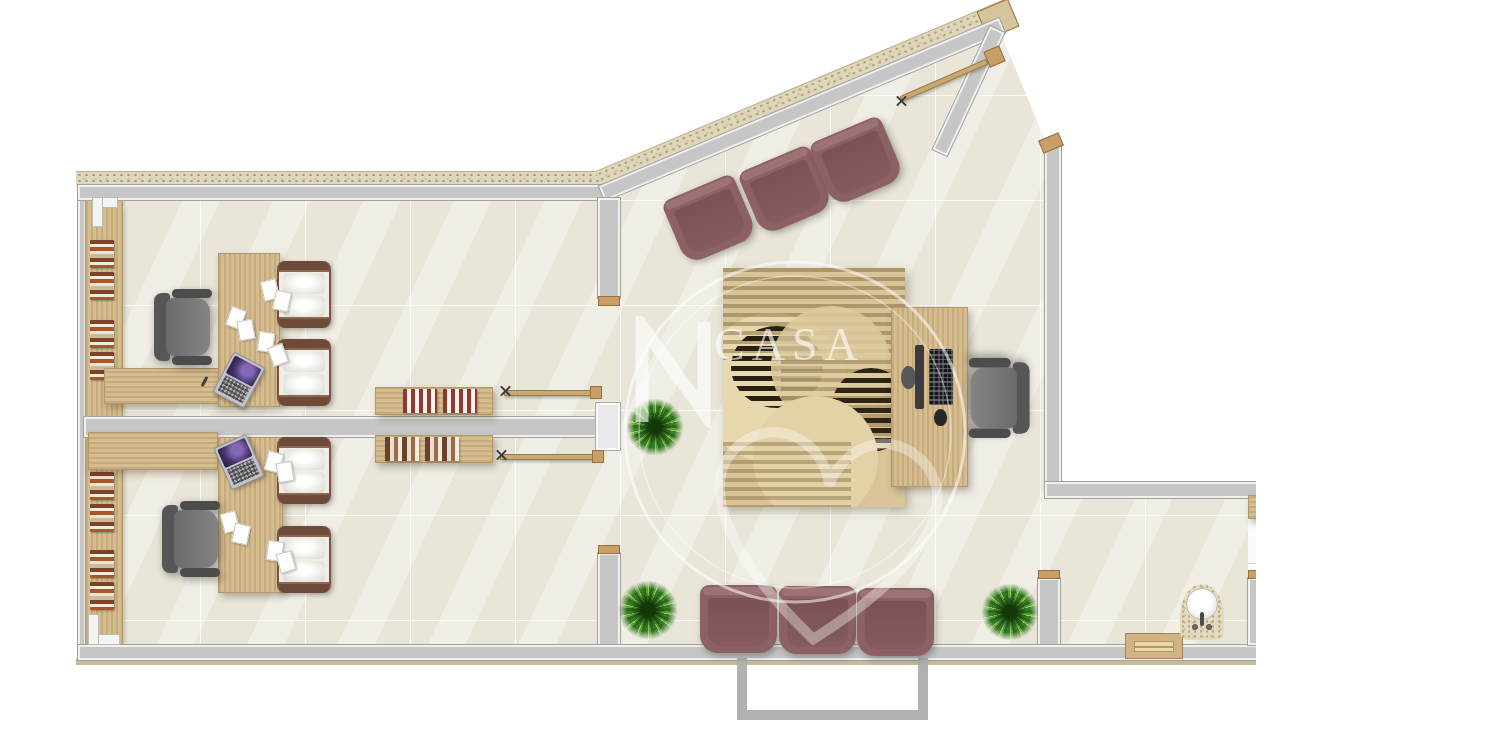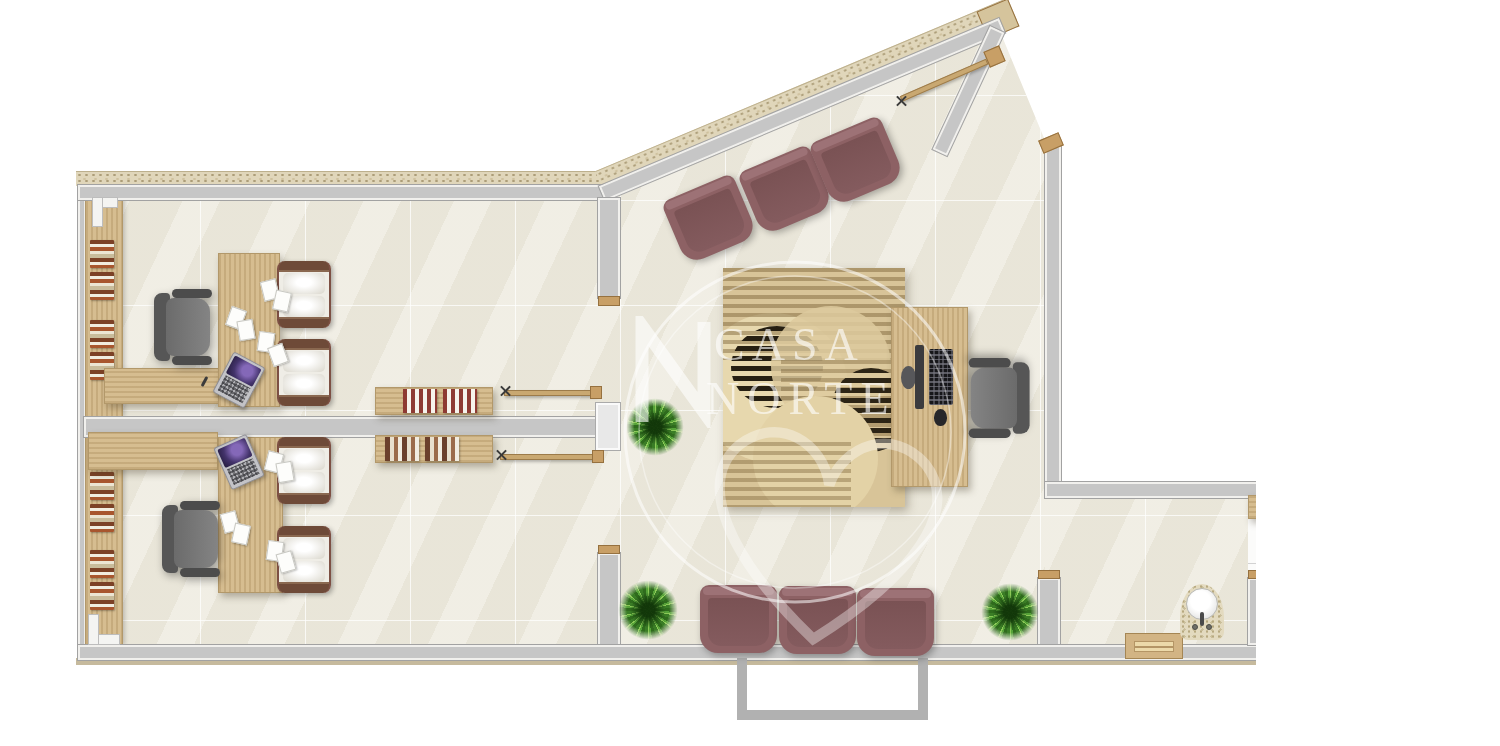--- a/index.html
+++ b/index.html
@@ -309,15 +309,14 @@
     <circle cx="178" cy="178" r="170" fill="none" stroke="rgba(255,255,255,0.55)" stroke-width="3"></circle>
     <circle cx="178" cy="178" r="156" fill="none" stroke="rgba(255,255,255,0.4)" stroke-width="1.5"></circle>
   </svg>
   <svg class="wm" style="left:628px;top:316px;" width="92" height="112" viewBox="0 0 92 112">
     <path d="M14 106 L14 10 L76 96 L76 6" fill="none" stroke="rgba(255,255,255,0.6)" stroke-width="13"></path>
   </svg>
   <svg class="wm" style="left:660px;top:402px;transform:rotate(6deg);" width="330" height="248" viewBox="0 0 300 240">
     <path d="M150 230 C 60 160, 20 90, 60 50 C 95 18, 140 40, 150 80 C 160 40, 205 18, 240 50 C 280 90, 240 160, 150 230 Z" fill="none" stroke="rgba(255,255,255,0.36)" stroke-width="10"></path>
   </svg>
   <div class="wm wm-text" style="left:714px;top:318px;font-size:46px;letter-spacing:7px;">CASA</div>
-  <div class="wm wm-text" style="left:706px;top:372px;font-size:46px;letter-spacing:8px;">NORTE</div>
 
 </div>
 
 </body></html>

